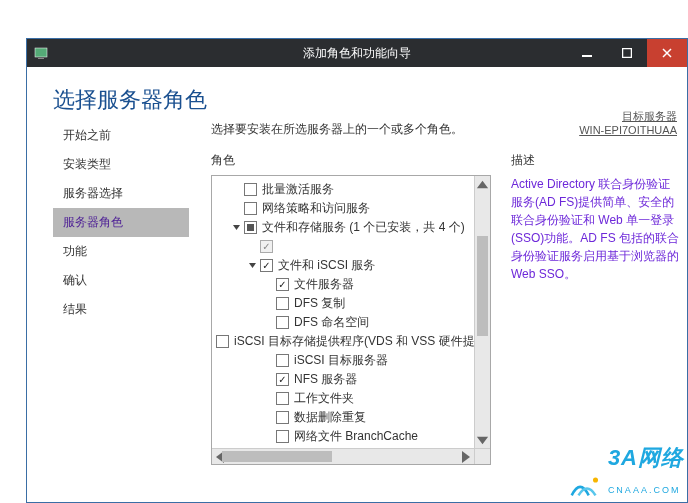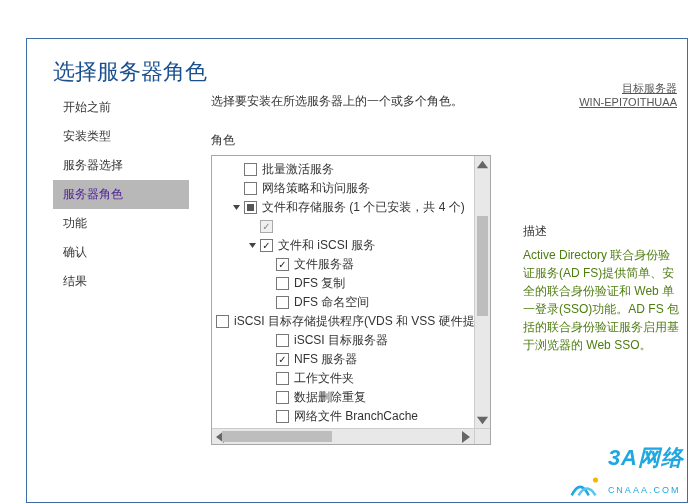--- a/index.html
+++ b/index.html
@@ -109,23 +109,22 @@
     padding-left: 22px;
     display:flex;
     flex-direction:column;
   }
   .instruct {
     font-size: 12px;
     margin-bottom: 14px;
   }
   .columns {
     display:flex;
-    gap: 32px;
+    gap: 20px;
     flex: 1;
-    align-items: center;
   }
   .roles-col { width: 280px; display:flex; flex-direction:column; }
   .desc-col { flex:1; padding-right: 6px;}
   .col-head {
     font-size: 12px;
     color: #333;
     margin-bottom: 6px;
   }
   .tree-wrap {
     border: 1px solid #a8a8a8;
@@ -189,21 +188,21 @@
   }
   .cb.mixed::after{
     content:"";
     width:7px;height:7px;background:#555;
   }
   .cb.disabled { border-color:#aaa; background:#f0f0f0;}
   .cb.disabled.checked::after{color:#888;}
   .row-label.disabled { color:#9a9a9a; }
   .desc-text {
     font-size:12px;
-    color:#4d7c0f;
+    color:#6d28d9;
     line-height:1.5;
   }
   
   .watermark {
     position:absolute;
     right: 4px; bottom: 4px;
     font-size:22px;
     font-weight:bold;
     color:#1fa8e0;
     font-style:italic;
@@ -211,20 +210,46 @@
     pointer-events:none;
     display:flex; align-items:flex-end; gap:4px;
   }
   .watermark .sub{ font-size:9px; color:#1fa8e0; font-weight:normal; font-style:normal; letter-spacing:2px;}
   .watermark svg{width:34px;height:26px;}
 </style>
 </head>
 <body>
 
 <div class="window">
+  <div class="titlebar">
+    <span class="icon">
+      <svg viewBox="0 0 16 16">
+          <rect x="2" y="3" width="12" height="9" fill="#5a7" stroke="#fff" stroke-width="0.5"></rect>
+          <rect x="5" y="13" width="6" height="1" fill="#888"></rect>
+        </svg>
+    </span>
+    <span class="title">添加角色和功能向导</span>
+    <div class="controls">
+      <div class="ctl min">
+          <svg viewBox="0 0 10 10">
+            <rect y="7" width="10" height="2" fill="#fff"></rect>
+          </svg>
+        </div>
+      <div class="ctl max">
+          <svg viewBox="0 0 10 10">
+            <rect x="0.5" y="0.5" width="9" height="9" fill="none" stroke="#fff" stroke-width="1.5"></rect>
+          </svg>
+        </div>
+      <div class="ctl close">
+          <svg viewBox="0 0 10 10">
+            <path d="M1 1 L9 9 M9 1 L1 9" stroke="#fff" stroke-width="1.5"></path>
+          </svg>
+        </div>
+    </div>
+  </div>
 
   <div style="position:relative;height:calc(100% - 28px);">
     <div class="header-area">
       <div class="page-title">选择服务器角色</div>
     </div>
     <div class="dest">
       <div class="label">目标服务器</div>
       <div class="name">WIN-EPI7OITHUAA</div>
     </div>
 

